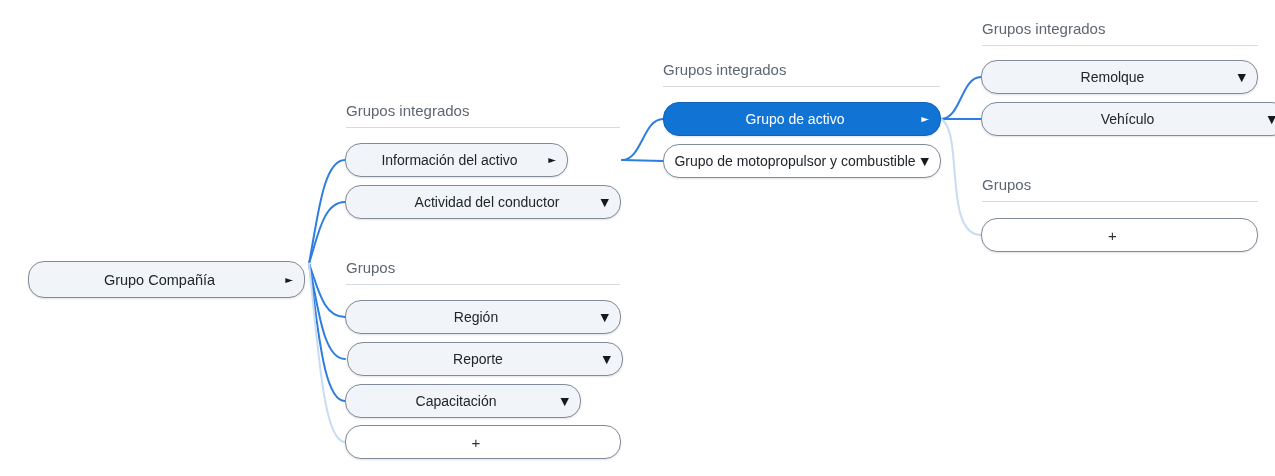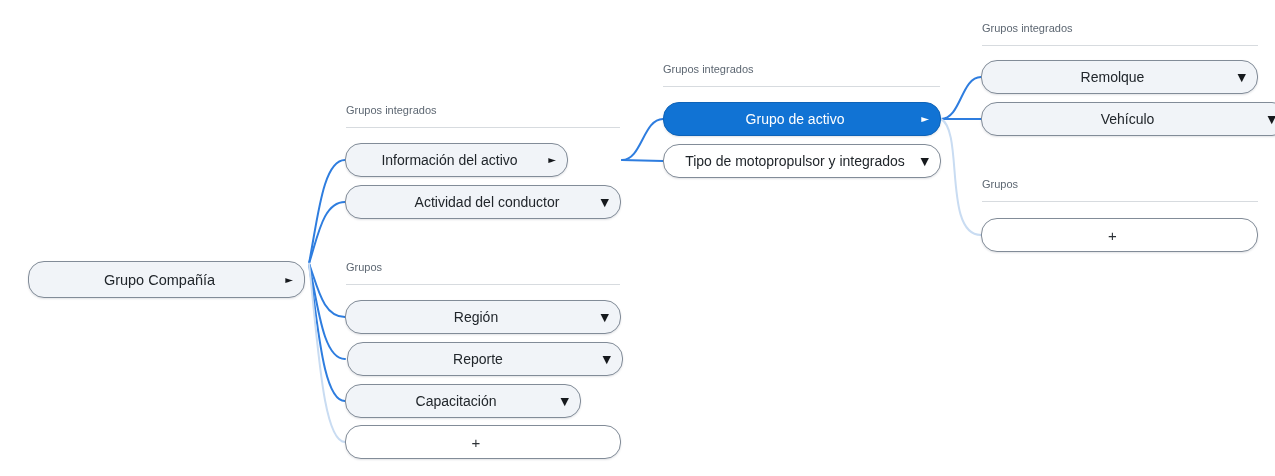--- a/index.html
+++ b/index.html
@@ -23,21 +23,21 @@
   .node.selected .caret{color:#ffffff;}
   .node.root{height:37px;font-size:14.5px;}
   .caret{
     position:absolute;right:11px;top:50%;transform:translateY(-50%);
     font-family:"DejaVu Sans",sans-serif;color:#16191d;line-height:1;
   }
   .caret.right{font-size:10px;}
   .caret.down{font-size:11px;}
   .plus-label{font-size:15px;color:#2c3136;}
   .sec{position:absolute;}
-  .sec .t{font-size:11px;color:#5d6772;line-height:17px;}
+  .sec .t{font-size:15px;color:#5d6772;line-height:17px;}
   .sec .rule{height:1px;background:#d7dbdf;margin-top:8px;}
 </style>
 </head>
 <body>
 
 <div class="canvas">
 
   <svg class="links" viewBox="0 0 1275 476">
     <path class="link" d="M309,263.5 C318,217 323,160 345,160"></path>
     <path class="link" d="M309,263.5 C318,236 323,202 345,202"></path>
@@ -93,21 +93,21 @@
   <div class="sec" style="left:663px;top:61px;width:277px;">
     <div class="t">Grupos integrados</div>
     <div class="rule"></div>
   </div>
 
   <div class="node selected" style="left:663px;top:102px;width:278px;">
     <span>Grupo de activo</span>
     <span class="caret right">►</span>
   </div>
   <div class="node white" style="left:663px;top:144px;width:278px;">
-    <span>Tipo de motopropulsor y integrados</span>
+    <span>Grupo de motopropulsor y combustible</span>
     <span class="caret down">▼</span>
   </div>
 
   <div class="sec" style="left:982px;top:20px;width:276px;">
     <div class="t">Grupos integrados</div>
     <div class="rule"></div>
   </div>
   <div class="sec" style="left:982px;top:176px;width:276px;">
     <div class="t">Grupos</div>
     <div class="rule"></div>

